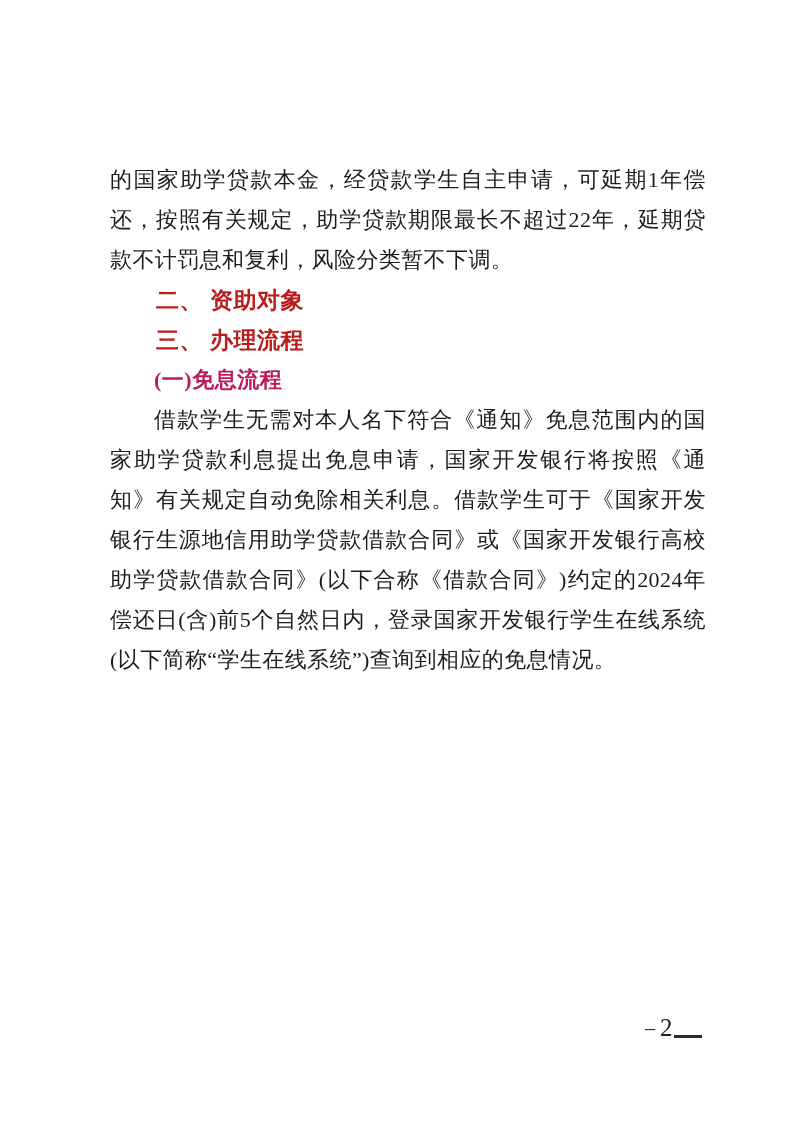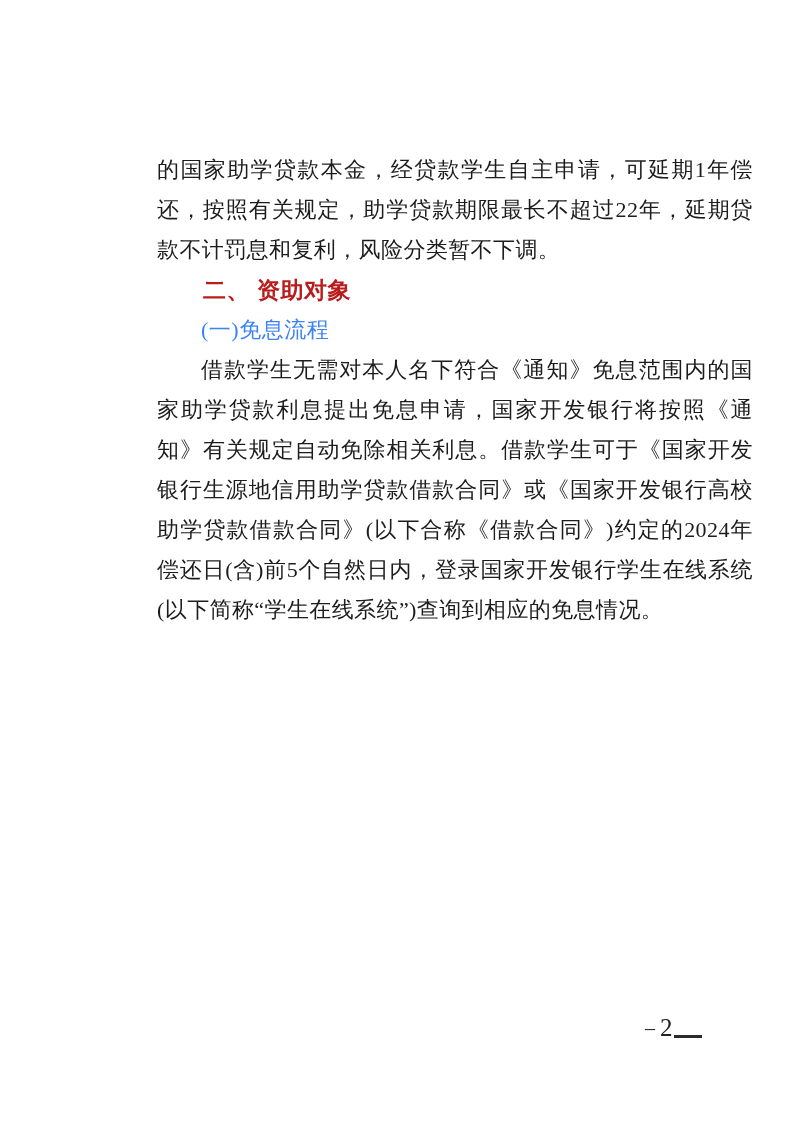--- a/index.html
+++ b/index.html
@@ -13,23 +13,22 @@
     height: 1121px;
     margin: 0 auto;
     background: #ffffff;
     overflow: hidden;
     font-family: "Liberation Serif", "DejaVu Serif", serif;
     color: #1c1c1c;
   }
   .content {
     position: absolute;
     left: 110px;
-    top: 150px;
+    top: 160px;
     width: 596px;
-    margin-left: 47px;
   }
   p.body {
     margin: 0;
     font-size: 22px;
     line-height: 40px;
     text-align: justify;
     letter-spacing: 0.4px;
   }
   p.indent {
     text-indent: 2em;
@@ -40,25 +39,25 @@
     font-weight: 700;
     font-size: 23px;
     line-height: 40px;
     text-indent: 2em;
     color: #b91c1c;
     letter-spacing: 0.5px;
   }
   h3.subsection {
     margin: 0;
     font-family: "Liberation Serif", "DejaVu Serif", serif;
-    font-weight: 400;
+    font-weight: 700;
     font-size: 22px;
     line-height: 40px;
     text-indent: 2em;
-    color: #3b82f6;
+    color: #be185d;
     letter-spacing: 0.5px;
   }
   .footer {
     position: absolute;
     top: 1013px;
     left: 645px;
     display: flex;
     align-items: center;
     font-size: 23px;
     line-height: 30px;
@@ -86,20 +85,21 @@
 <div class="page">
 
   <div class="content">
 
     <p class="body">的国家助学贷款本金，经贷款学生自主申请，可延期1年偿还，按照有关规定，助学贷款期限最长不超过22年，延期贷款不计罚息和复利，风险分类暂不下调。</p>
 
 
     <h2 class="section">二、 资助对象</h2>
 
 
+    <h2 class="section">三、 办理流程</h2>
 
 
     <h3 class="subsection">(一)免息流程</h3>
 
     <p class="body indent">借款学生无需对本人名下符合《通知》免息范围内的国家助学贷款利息提出免息申请，国家开发银行将按照《通知》有关规定自动免除相关利息。借款学生可于《国家开发银行生源地信用助学贷款借款合同》或《国家开发银行高校助学贷款借款合同》(以下合称《借款合同》)约定的2024年偿还日(含)前5个自然日内，登录国家开发银行学生在线系统(以下简称“学生在线系统”)查询到相应的免息情况。</p>
 
   </div>
 
   <div class="footer">
     <span class="dash">–</span>

